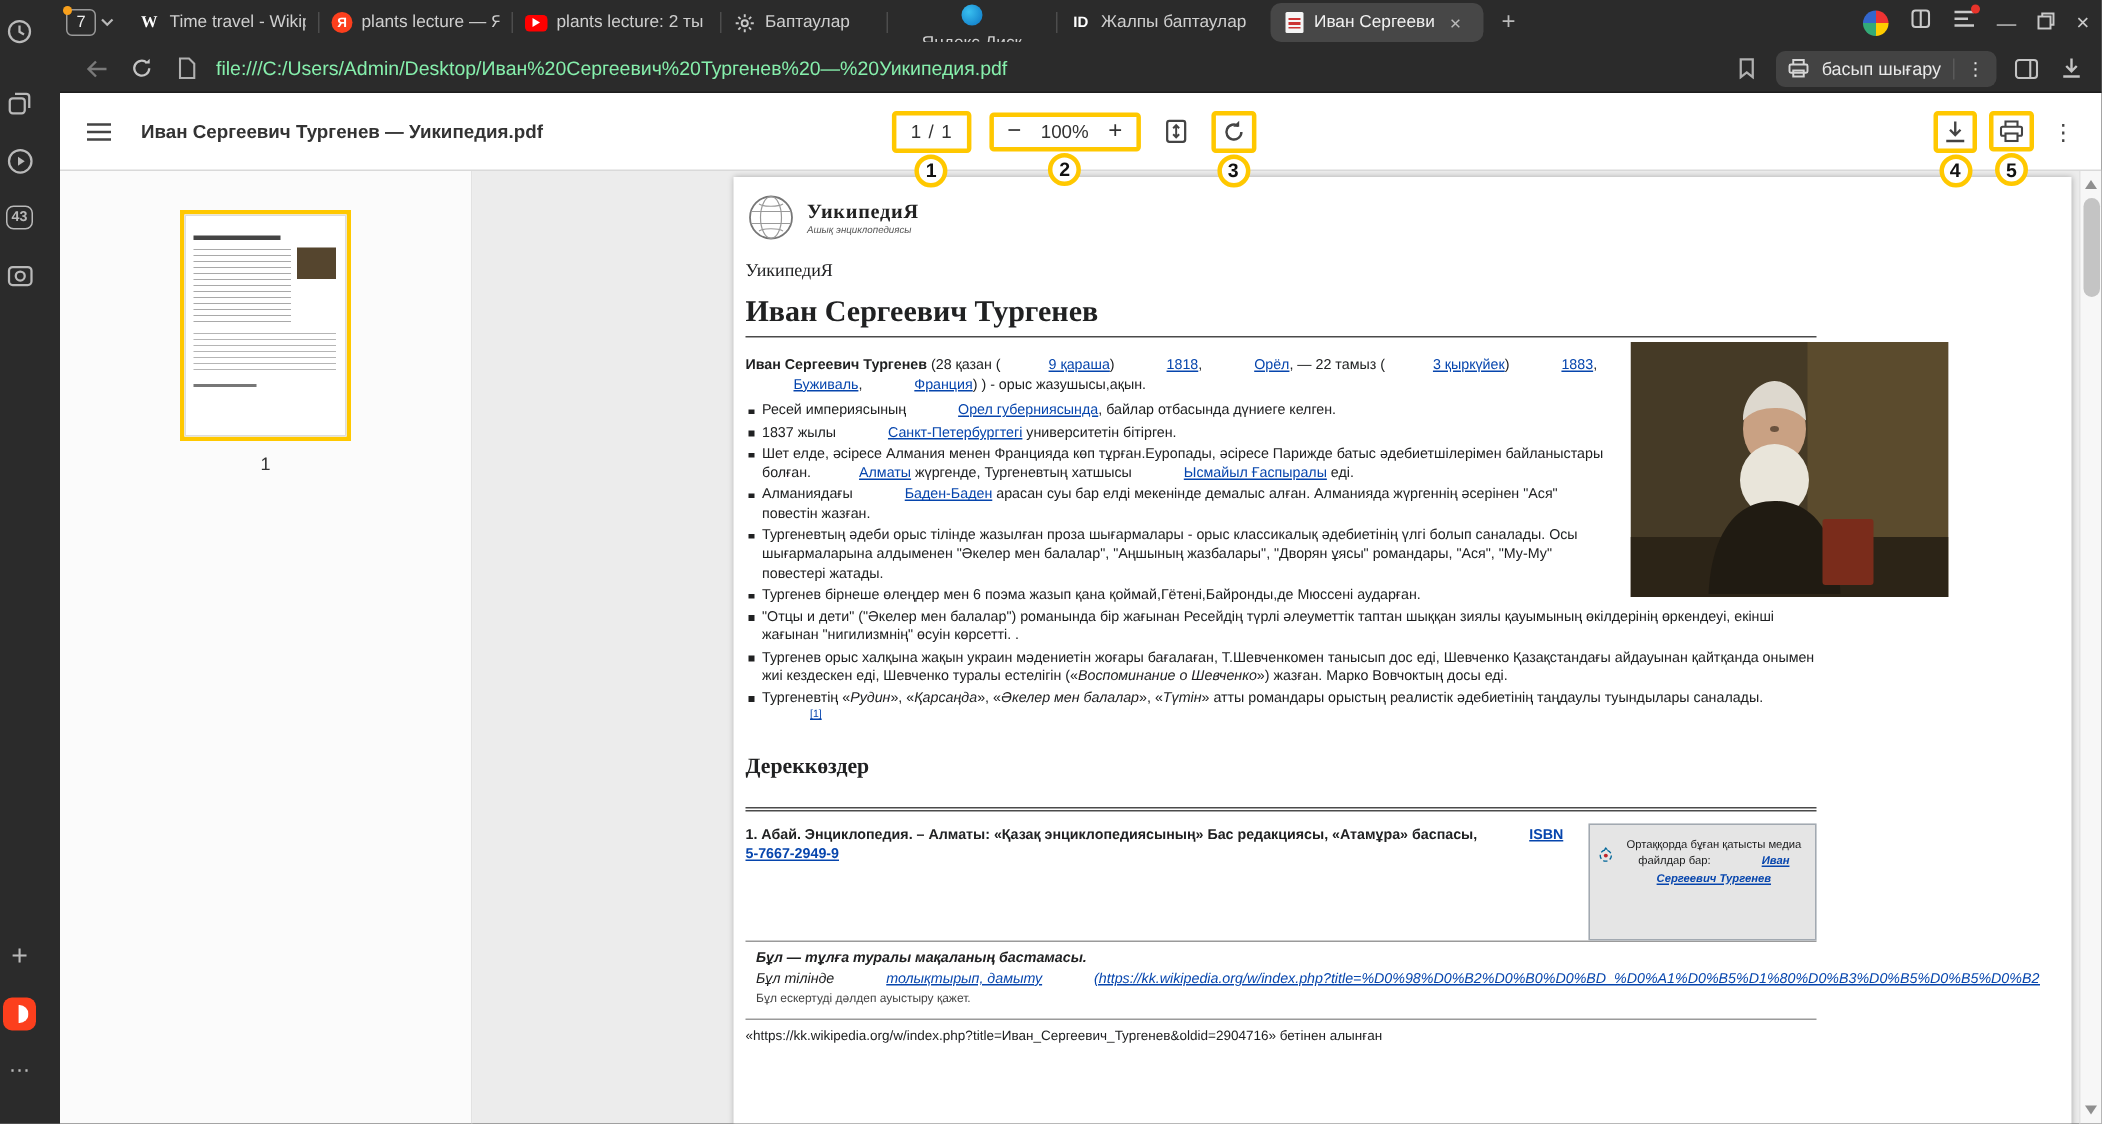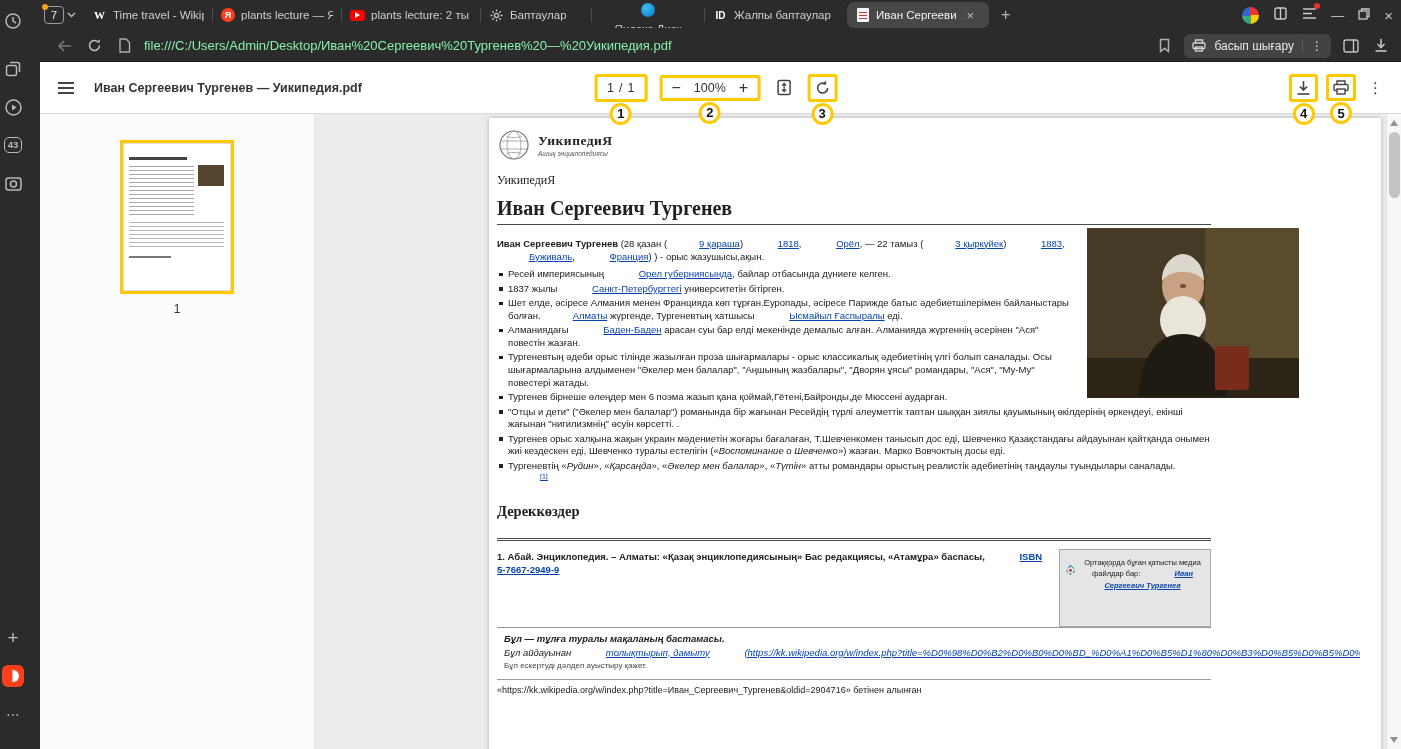--- a/index.html
+++ b/index.html
@@ -491,21 +491,21 @@
               <hr class="sep-hr">
 
               <div class="stub">
                 <svg width="20" height="22" viewBox="0 0 20 22">
                   <circle cx="10" cy="6" r="4.5" fill="#d9b38c"></circle>
                   <path d="M1 21c1-7 5-9 9-9s8 2 9 9z" fill="#3b6ea5"></path>
                   <path d="M14 13l5 5-2 2-5-5z" fill="#8a6d3b"></path>
                 </svg>
                 <div class="stublines">
                   <div class="s1"><span>Бұл — тұлға туралы мақаланың бастамасы.</span></div>
-                  <div class="s2"><span>Бұл айдауынан </span><span class="lnk">толықтырып, дамыту</span><span> </span><span class="lnk">(https://kk.wikipedia.org/w/index.php?title=%D0%98%D0%B2%D0%B0%D0%BD_%D0%A1%D0%B5%D1%80%D0%B3%D0%B5%D0%B5%D0%B2%D0%B8%D1%87_%D0%A2%D1%83%D1%80%D0%B3%D0%B5%D0%BD%D0%B5%D0%B2&amp;action=edit)</span></div>
+                  <div class="s2"><span>Бұл тілінде </span><span class="lnk">толықтырып, дамыту</span><span> </span><span class="lnk">(https://kk.wikipedia.org/w/index.php?title=%D0%98%D0%B2%D0%B0%D0%BD_%D0%A1%D0%B5%D1%80%D0%B3%D0%B5%D0%B5%D0%B2%D0%B8%D1%87_%D0%A2%D1%83%D1%80%D0%B3%D0%B5%D0%BD%D0%B5%D0%B2&amp;action=edit)</span></div>
                   <div class="s3"><span>Бұл ескертуді дәлдеп ауыстыру қажет.</span></div>
                 </div>
               </div>
 
               <hr class="sep-hr">
 
               <p class="retrieved"><span>«https://kk.wikipedia.org/w/index.php?title=Иван_Сергеевич_Тургенев&amp;oldid=2904716» бетінен алынған</span></p>
 
             </div>
           </div>

